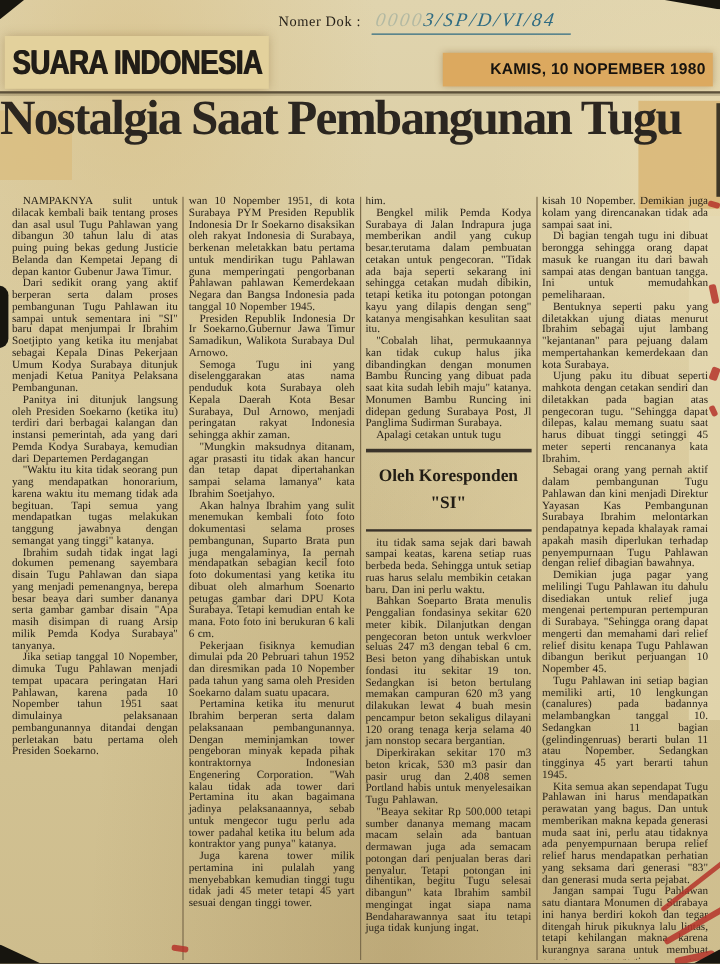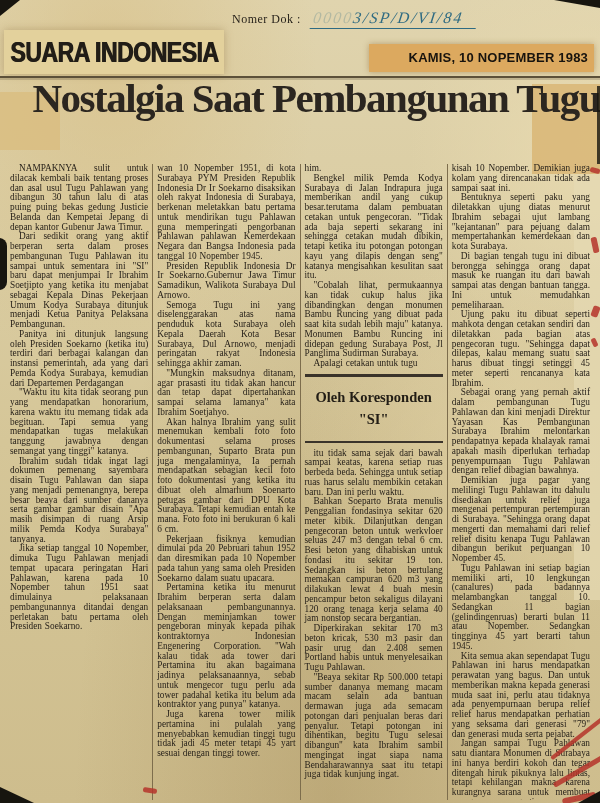--- a/index.html
+++ b/index.html
@@ -34,21 +34,21 @@
   .masthead{position:absolute;left:10px;top:36px;
     font-family:"Liberation Sans",sans-serif;font-weight:bold;font-size:25px;
     color:#211d17;letter-spacing:-.5px;transform:scale(.92,1.15);transform-origin:left top;
     text-shadow:1px 0 0 #211d17;}
   .dateline{position:absolute;right:12px;top:50px;
     font-family:"Liberation Sans",sans-serif;font-weight:bold;font-size:13px;
     color:#17130e;letter-spacing:.2px;}
 
   .rule-top{position:absolute;left:0;right:0;top:76px;height:2px;background:#5c5039;box-shadow:0 2px 0 rgba(92,80,57,.25);}
 
-  .headline{position:absolute;left:0;right:0;top:78px;margin:0;text-align:right;
+  .headline{position:absolute;left:0;right:0;top:78px;margin:0;text-align:left;
     font-weight:bold;color:#2b2620;line-height:1.0;}
   .headline .hl1{display:block;font-size:41px;letter-spacing:-1.5px;}
   .headline .hl2{display:block;font-size:41px;letter-spacing:-1px;margin-top:1px;}
 
   .columns{position:absolute;left:6px;right:6px;top:164px;bottom:3px;display:flex;}
   .col{flex:1 1 0;overflow:hidden;font-size:9.3px;line-height:1.05;text-align:justify;
     color:#28221a;padding:0 4px;}
   .col p{margin:0;text-indent:9px;word-spacing:.5px;}
   .col p.flush{text-indent:0;}
   .colrule{width:1px;background:#7d6d4c;margin:0;}
@@ -86,21 +86,21 @@
   <div class="patch patch-hl-left"></div>
   <div class="patch patch-hl-right"></div>
   <div class="patch patch-right-strip"></div>
 
   <div class="stamp-row">
     <span class="stamp-label">Nomer Dok :</span>
     <span class="stamp-value"><span class="faint">0000</span><span>3/SP/D/VI/84</span></span>
   </div>
 
   <div class="masthead">SUARA INDONESIA</div>
-  <div class="dateline">KAMIS, 10 NOPEMBER 1983</div>
+  <div class="dateline">KAMIS, 10 NOPEMBER 1980</div>
   <div class="rule-top"></div>
 
   <h1 class="headline">
     <span class="hl1">Nostalgia Saat Pembangunan Tugu</span>
   </h1>
 
   <div class="columns">
     <div class="col">
         <p>NAMPAKNYA sulit untuk dilacak kembali baik tentang proses dan asal usul Tugu Pahlawan yang dibangun 30 tahun lalu di atas puing puing bekas gedung Justicie Belanda dan Kempetai Jepang di depan kantor Gubenur Jawa Timur.</p>
         <p>Dari sedikit orang yang aktif berperan serta dalam proses pembangunan Tugu Pahlawan itu sampai untuk sementara ini "SI" baru dapat menjumpai Ir Ibrahim Soetjipto yang ketika itu menjabat sebagai Kepala Dinas Pekerjaan Umum Kodya Surabaya ditunjuk menjadi Ketua Panitya Pelaksana Pembangunan.</p>
@@ -134,27 +134,27 @@
       <div>
           <p>itu tidak sama sejak dari bawah sampai keatas, karena setiap ruas berbeda beda. Sehingga untuk setiap ruas harus selalu membikin cetakan baru. Dan ini perlu waktu.</p>
           <p>Bahkan Soeparto Brata menulis Penggalian fondasinya sekitar 620 meter kibik. Dilanjutkan dengan pengecoran beton untuk werkvloer seluas 247 m3 dengan tebal 6 cm. Besi beton yang dihabiskan untuk fondasi itu sekitar 19 ton. Sedangkan isi beton bertulang memakan campuran 620 m3 yang dilakukan lewat 4 buah mesin pencampur beton sekaligus dilayani 120 orang tenaga kerja selama 40 jam nonstop secara bergantian.</p>
           <p>Diperkirakan sekitar 170 m3 beton kricak, 530 m3 pasir dan pasir urug dan 2.408 semen Portland habis untuk menyelesaikan Tugu Pahlawan.</p>
           <p>"Beaya sekitar Rp 500.000 tetapi sumber dananya memang macam macam selain ada bantuan dermawan juga ada semacam potongan dari penjualan beras dari penyalur. Tetapi potongan ini dihentikan, begitu Tugu selesai dibangun" kata Ibrahim sambil mengingat ingat siapa nama Bendaharawannya saat itu tetapi juga tidak kunjung ingat.</p>
         </div>
     </div>
     <div class="colrule"></div>
     <div class="col">
         <p class="flush">kisah 10 Nopember. Demikian juga kolam yang direncanakan tidak ada sampai saat ini.</p>
+        <p>Di bagian tengah tugu ini dibuat berongga sehingga orang dapat masuk ke ruangan itu dari bawah sampai atas dengan bantuan tangga. Ini untuk memudahkan pemeliharaan.</p>
         <p>Bentuknya seperti paku yang diletakkan ujung diatas menurut Ibrahim sebagai ujut lambang "kejantanan" para pejuang dalam mempertahankan kemerdekaan dan kota Surabaya.</p>
-        <p>Di bagian tengah tugu ini dibuat berongga sehingga orang dapat masuk ke ruangan itu dari bawah sampai atas dengan bantuan tangga. Ini untuk memudahkan pemeliharaan.</p>
         <p>Ujung paku itu dibuat seperti mahkota dengan cetakan sendiri dan diletakkan pada bagian atas pengecoran tugu. "Sehingga dapat dilepas, kalau memang suatu saat harus dibuat tinggi setinggi 45 meter seperti rencananya kata Ibrahim.</p>
         <p>Sebagai orang yang pernah aktif dalam pembangunan Tugu Pahlawan dan kini menjadi Direktur Yayasan Kas Pembangunan Surabaya Ibrahim melontarkan pendapatnya kepada khalayak ramai apakah masih diperlukan terhadap penyempurnaan Tugu Pahlawan dengan relief dibagian bawahnya.</p>
         <p>Demikian juga pagar yang melilingi Tugu Pahlawan itu dahulu disediakan untuk relief juga mengenai pertempuran pertempuran di Surabaya. "Sehingga orang dapat mengerti dan memahami dari relief relief disitu kenapa Tugu Pahlawan dibangun berikut perjuangan 10 Nopember 45.</p>
         <p>Tugu Pahlawan ini setiap bagian memiliki arti, 10 lengkungan (canalures) pada badannya melambangkan tanggal 10. Sedangkan 11 bagian (gelindingenruas) berarti bulan 11 atau Nopember. Sedangkan tingginya 45 yart berarti tahun 1945.</p>
-        <p>Kita semua akan sependapat Tugu Pahlawan ini harus mendapatkan perawatan yang bagus. Dan untuk memberikan makna kepada generasi muda saat ini, perlu atau tidaknya ada penyempurnaan berupa relief relief harus mendapatkan perhatian yang seksama dari generasi "79" dan generasi muda serta pejabat.</p>
+        <p>Kita semua akan sependapat Tugu Pahlawan ini harus mendapatkan perawatan yang bagus. Dan untuk memberikan makna kepada generasi muda saat ini, perlu atau tidaknya ada penyempurnaan berupa relief relief harus mendapatkan perhatian yang seksama dari generasi "83" dan generasi muda serta pejabat.</p>
         <p>Jangan sampai Tugu Pahlawan satu diantara Monumen di Surabaya ini hanya berdiri kokoh dan tegar ditengah hiruk pikuknya lalu lintas, tetapi kehilangan makna karena kurangnya sarana untuk membuat orang mengerti tentang kehadirannya.</p>
       </div>
   </div>
 
   <div class="redmark rm1"></div>
   <div class="redmark rm2"></div>
   <div class="redmark rm3"></div>
   <div class="redmark rm4"></div>
   <div class="redmark rm5"></div>
   <div class="redmark rm6"></div>

